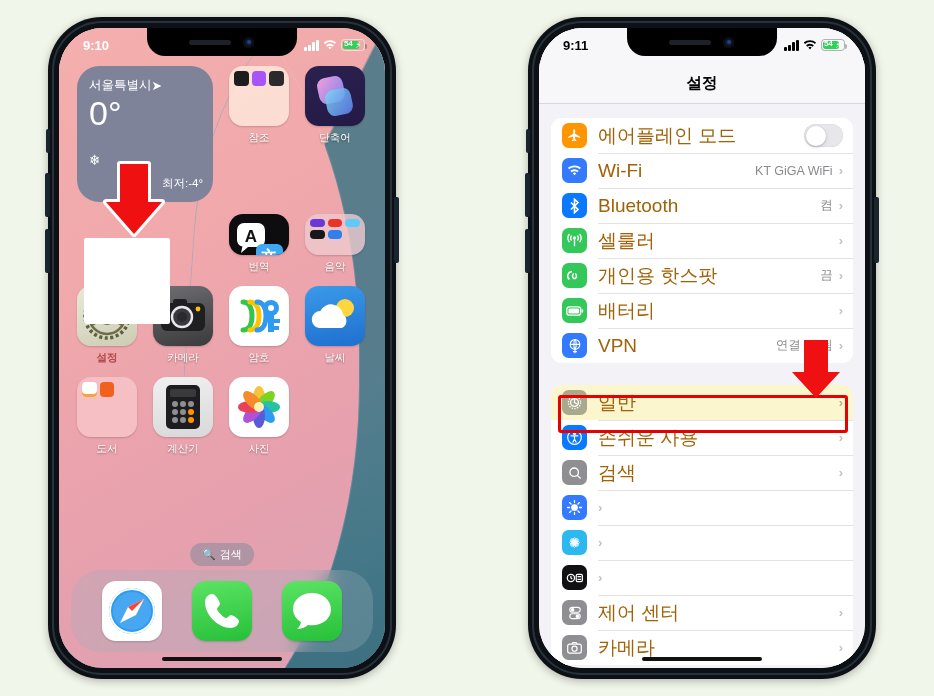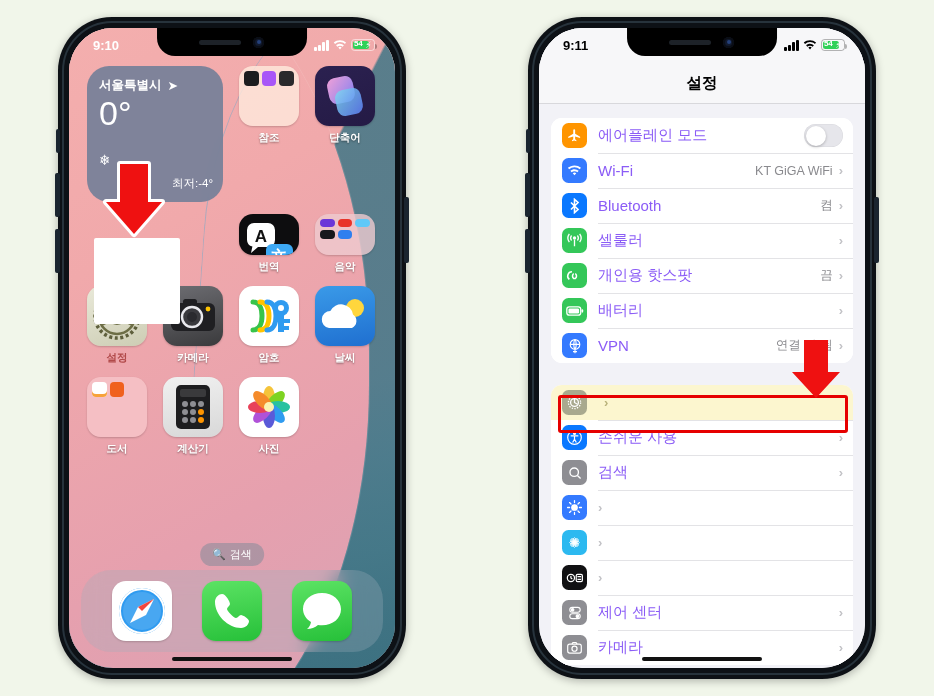--- a/index.html
+++ b/index.html
@@ -68,49 +68,49 @@
   .wifi svg{display:block}
   .batt{position:relative;width:24px;height:12px;border-radius:3.5px;
     border:1.3px solid rgba(0,0,0,.28);box-sizing:border-box;background:transparent;}
   .batt .fill{position:absolute;left:.6px;top:.6px;bottom:.6px;width:16px;border-radius:2.5px;background:#30d158;}
   .batt .pct{position:absolute;left:2px;top:-1px;font-size:8px;font-weight:bold;color:#fff;letter-spacing:-.2px;}
   .batt .bolt{position:absolute;right:2.5px;top:0px;font-size:9px;color:#fff;}
   .batt::after{content:"";position:absolute;right:-3.2px;top:3.5px;width:2px;height:5px;
     border-radius:0 2px 2px 0;background:rgba(0,0,0,.28);}
 
   
-  #phone-left{left:58px;top:17px;width:348px;height:662px;}
+  #phone-left{left:48px;top:17px;width:348px;height:662px;}
   .wallpaper{position:absolute;inset:0;
     background:linear-gradient(160deg,#f3aeae 0%,#efa7a8 32%,#e9a1ab 48%,#d9a5b4 60%,#b9aec2 72%,#8fa6b8 84%,#4d6e7e 100%);}
   .wall-teal{position:absolute;inset:0;
     background:
       linear-gradient(to bottom right, transparent 49.6%, rgba(63,118,134,.85) 50%),
       linear-gradient(to bottom, rgba(0,0,0,0) 55%, rgba(20,60,75,.55) 100%);
   }
   .wall-curve{position:absolute;left:-58%;top:-12%;width:150%;height:128%;
     border-radius:50% 50% 48% 52%;
     background:linear-gradient(150deg,#f6b3b0 0%,#f1a9ab 40%,#e6a0ae 70%,#d6a3b6 100%);
     box-shadow:0 0 0 1px rgba(255,255,255,.12);}
   .wall-stroke{position:absolute;left:42%;top:-6%;width:78%;height:66%;
     border-left:1.2px solid rgba(120,170,200,.55);border-radius:60% 0 0 0;
     transform:rotate(4deg);}
 
   .homegrid{position:absolute;left:0;right:0;top:38px;padding:0 18px;box-sizing:border-box;}
   .hrow{display:flex;gap:16px;}
   .widget{width:136px;height:136px;border-radius:22px;
     background:rgba(101,122,150,.82);backdrop-filter:blur(4px);
     color:#fff;padding:11px 12px;box-sizing:border-box;position:relative;}
-  .widget .city{font-size:12.5px;font-weight:700;display:flex;align-items:center;gap:6px;}
+  .widget .city{font-size:12.5px;font-weight:400;display:flex;align-items:center;gap:0;}
   .widget .temp{font-size:34px;font-weight:300;line-height:1.05;margin-top:2px;}
   .widget .cond{position:absolute;left:12px;bottom:34px;font-size:14px;}
   .widget .range{position:absolute;left:12px;right:10px;bottom:11px;font-size:11.5px;text-align:right;}
   .appcell{width:60px;display:flex;flex-direction:column;align-items:center;gap:5px;}
   .icon{width:60px;height:60px;border-radius:14px;position:relative;overflow:hidden;
     box-shadow:0 1px 2px rgba(0,0,0,.18);}
-  .caption{font-size:10.5px;color:#fff;text-shadow:0 1px 2px rgba(0,0,0,.45);white-space:nowrap;font-weight:bold;}
+  .caption{font-size:10.5px;color:#fff;text-shadow:0 1px 2px rgba(0,0,0,.45);white-space:nowrap;}
   .col2{display:flex;gap:16px;}
 
   
   .folder{background:rgba(255,236,222,.78);display:grid;
     grid-template-columns:repeat(3,1fr);grid-template-rows:repeat(3,1fr);
     gap:3px;padding:5px;box-sizing:border-box;}
   .folder.pink{background:rgba(238,203,208,.8);}
   .folder.rose{background:rgba(247,198,202,.78);}
   .mini{border-radius:4px;}
 
@@ -145,21 +145,21 @@
     display:flex;align-items:flex-end;justify-content:center;padding-bottom:9px;flex:none;}
   .navtitle{font-size:15.5px;font-weight:bold;color:#000;}
   .listwrap{flex:1;overflow:hidden;padding-top:14px;}
   .group{background:#fff;margin:0 12px 22px 12px;border-radius:11px;overflow:hidden;}
   .row{display:flex;align-items:center;height:35px;padding:0 10px 0 11px;
     position:relative;background:#fff;}
   .row + .row::before{content:"";position:absolute;left:47px;right:0;top:0;height:.6px;background:#e3e3e6;}
   .rowicon{width:25px;height:25px;border-radius:6.5px;flex:none;
     display:flex;align-items:center;justify-content:center;margin-right:11px;
     color:#fff;font-size:14px;line-height:1;}
-  .rowlabel{font-size:15px;color:#8b5cf6;flex:1;white-space:nowrap;}
+  .rowlabel{font-size:19px;color:#a16207;flex:1;white-space:nowrap;}
   .rowvalue{font-size:12.5px;color:#8a8a8e;margin-right:6px;white-space:nowrap;}
   .chev{color:#c2c2c6;font-size:13px;font-weight:600;line-height:1;}
   .toggle{width:39px;height:23px;border-radius:12px;background:#e6e6eb;position:relative;flex:none;
     box-shadow:inset 0 0 0 .5px rgba(0,0,0,.06);}
   .toggle .knob{position:absolute;left:1.5px;top:1.5px;width:20px;height:20px;border-radius:50%;
     background:#fff;box-shadow:0 1px 3px rgba(0,0,0,.25);}
   .row.highlight{background:#fcf6cf;}
 
   
   .hl-box{position:absolute;border:3px solid #e60000;box-sizing:border-box;pointer-events:none;z-index:40;}
@@ -549,20 +549,21 @@
           <div class="group">
 
             <div class="row highlight">
               <div class="rowicon" style="background:#a9a98e">
                 <svg width="17" height="17" viewBox="0 0 20 20" fill="none" stroke="#fff" stroke-width="1.5">
                   <circle cx="10" cy="10" r="7.2" stroke-dasharray="1.6 1.6"></circle>
                   <circle cx="10" cy="10" r="4.6"></circle>
                   <path d="M10 5.4V10l3.5 2"></path>
                 </svg>
               </div>
+              <div class="rowlabel">일반</div>
               <div class="rowvalue"></div>
               <div class="chev" style="color:#b9b27a">›</div>
             </div>
 
             <div class="row">
               <div class="rowicon" style="background:#0a78ff">
                 <svg width="17" height="17" viewBox="0 0 20 20" fill="none" stroke="#fff" stroke-width="1.4">
                   <circle cx="10" cy="10" r="8"></circle>
                   <circle cx="10" cy="5.4" r="1.1" fill="#fff"></circle>
                   <path d="M5.5 8h9M10 8v4M10 12l-2.2 3.8M10 12l2.2 3.8"></path>

